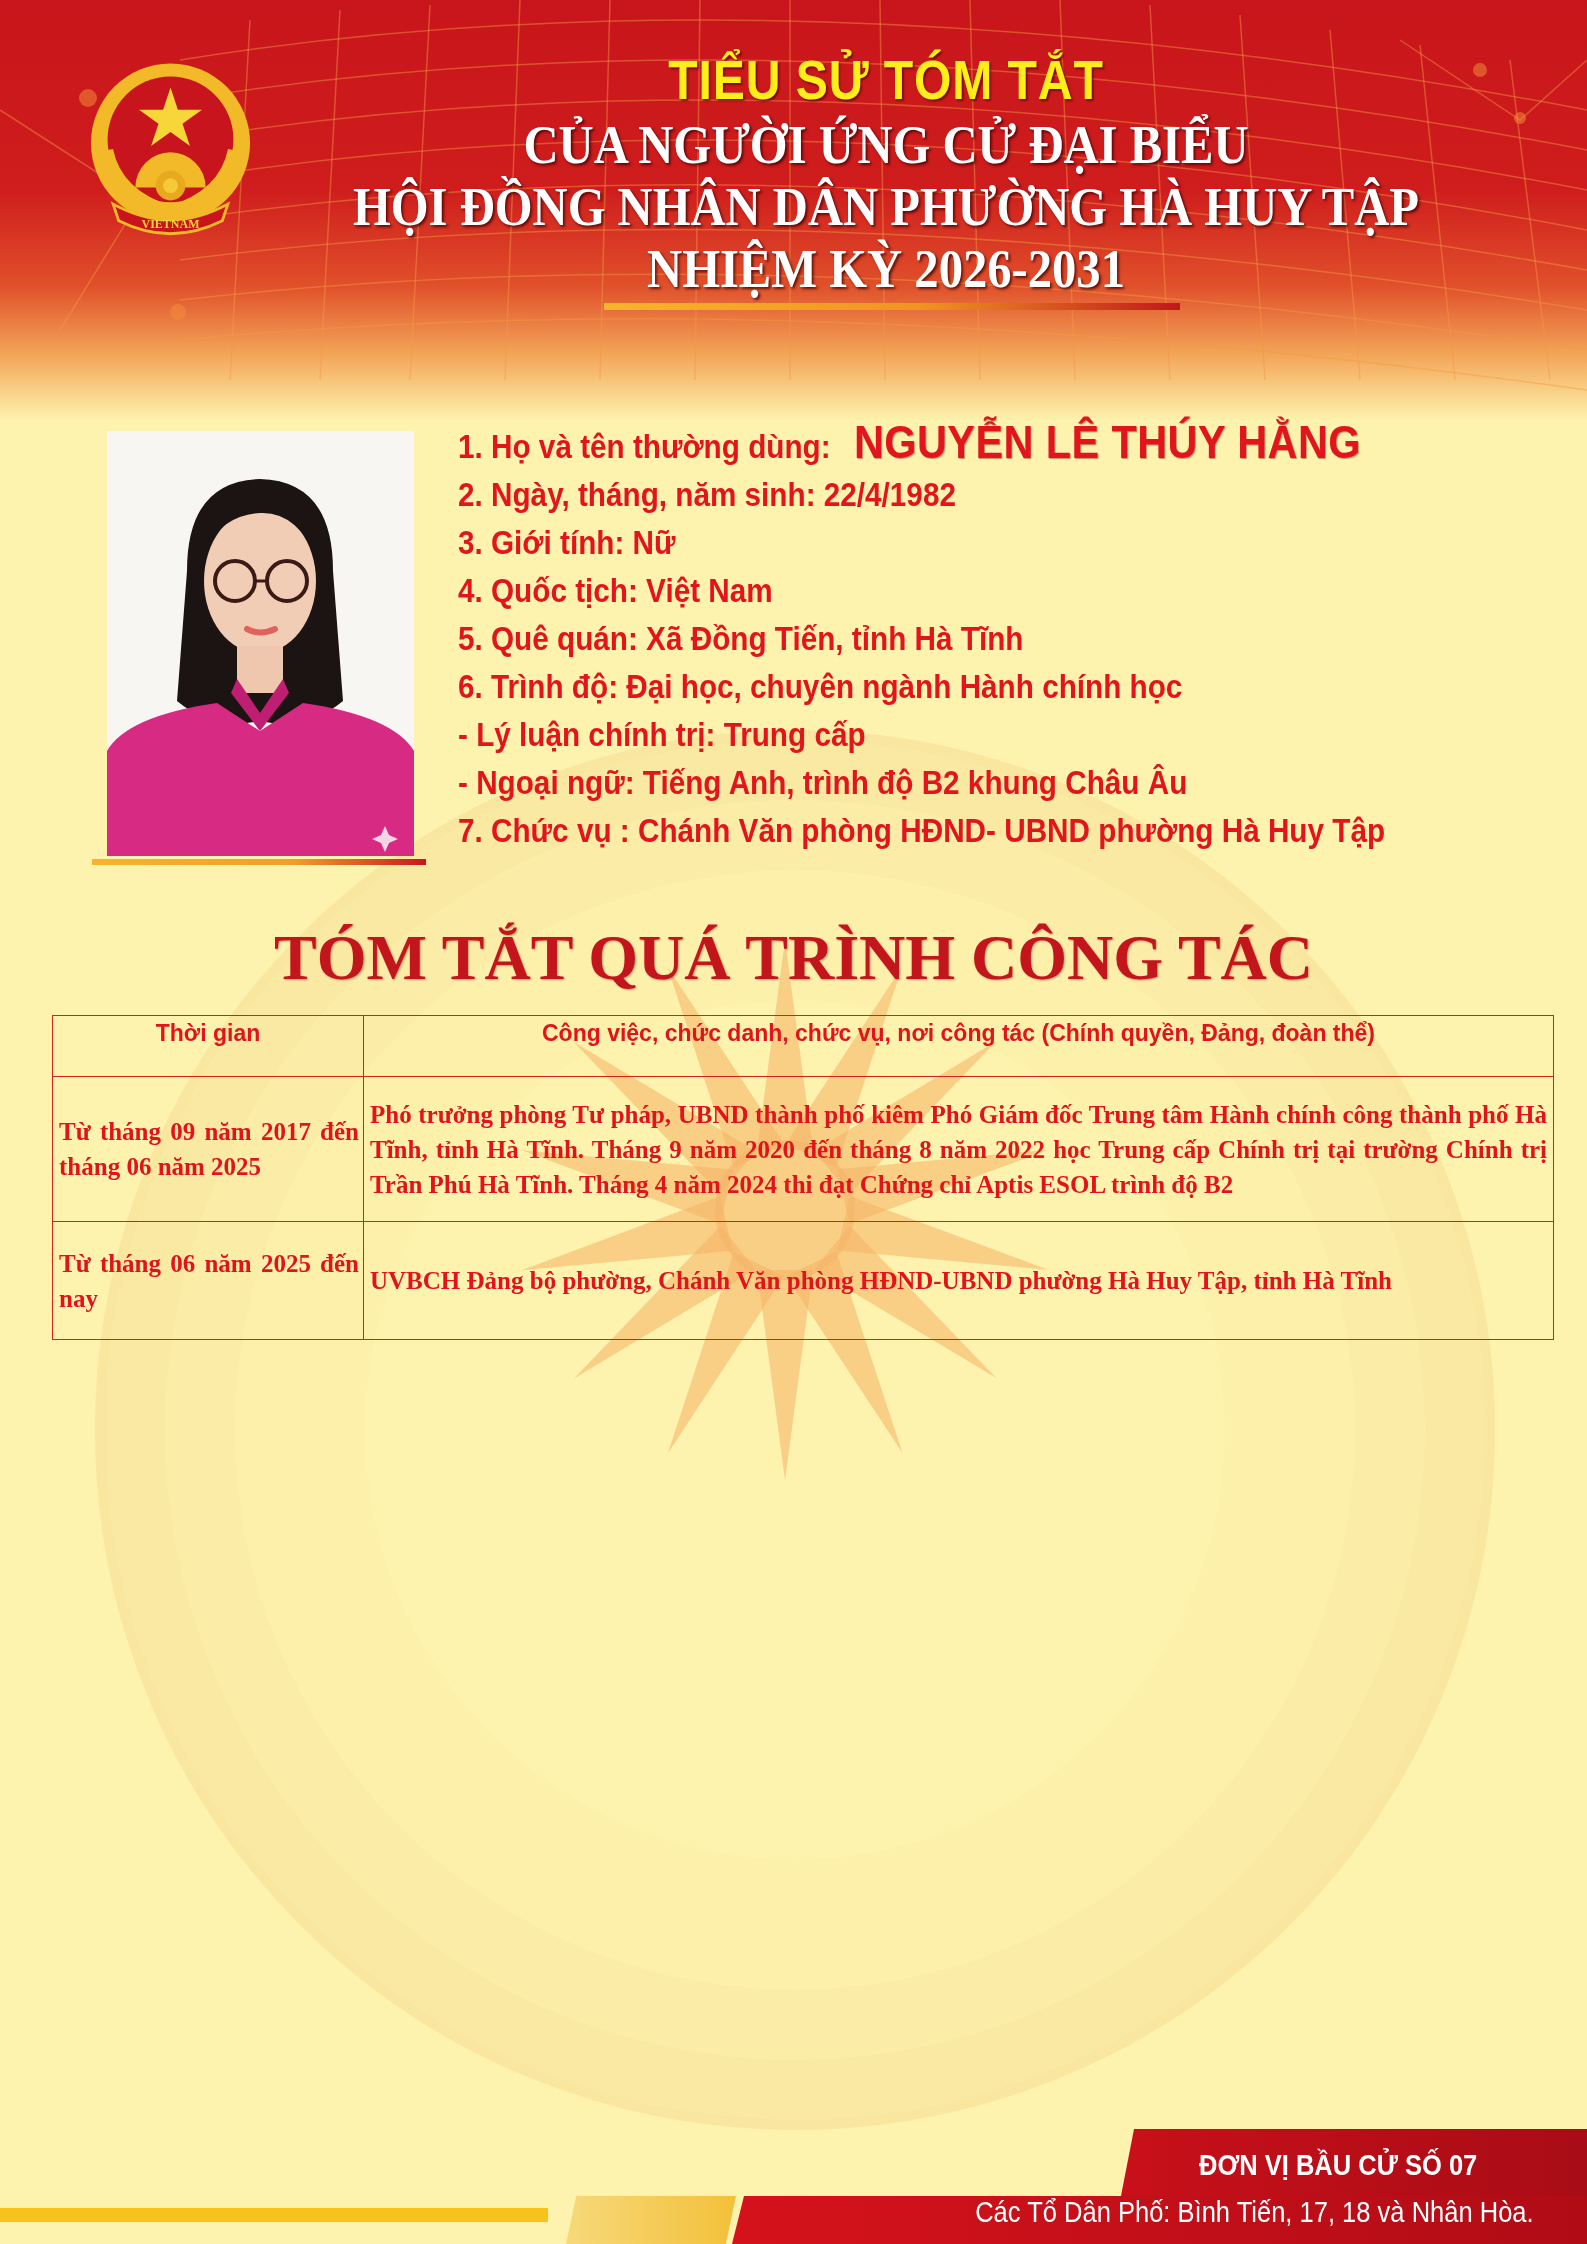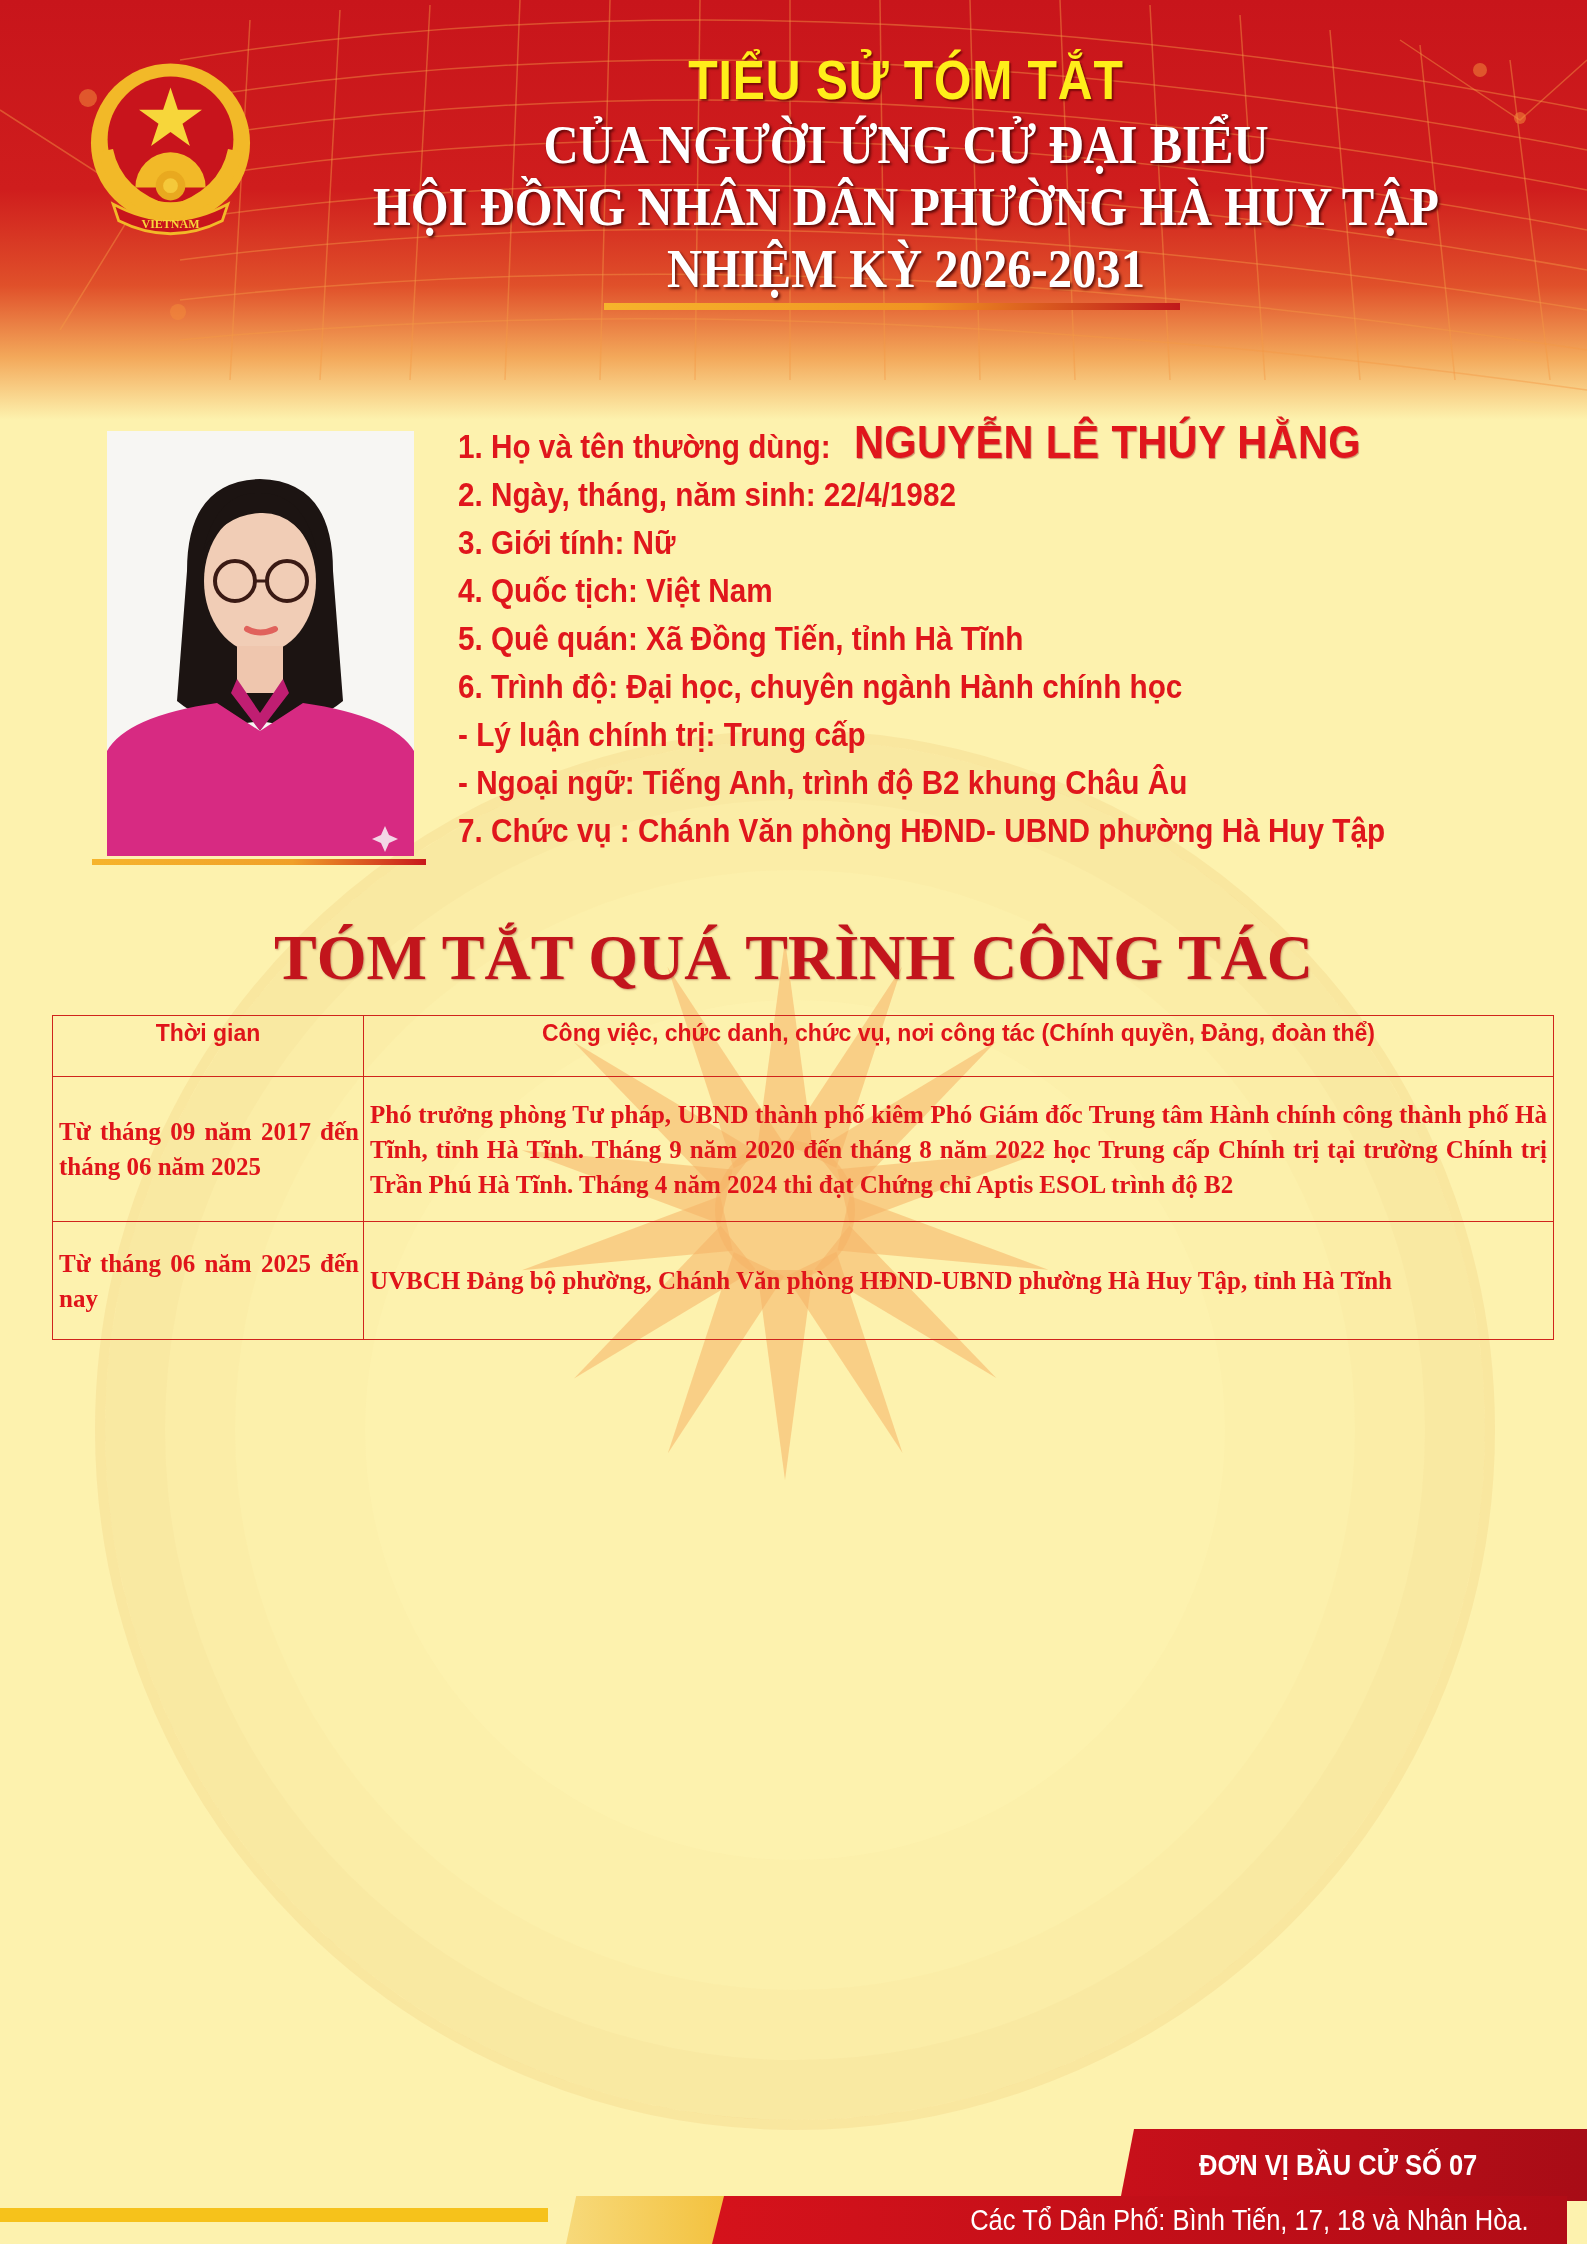--- a/index.html
+++ b/index.html
@@ -18,21 +18,21 @@
   .bg-medallion {
     position: absolute; left: 95px; top: 730px; width: 1400px; height: 1400px;
     border-radius: 50%;
     border: 10px solid rgba(235,190,110,0.22);
     box-shadow: inset 0 0 0 60px rgba(240,205,130,0.12), inset 0 0 0 130px rgba(245,215,140,0.10), inset 0 0 0 260px rgba(245,215,140,0.08);
   }
   .bg-sun { position: absolute; left: 505px; top: 930px; }
 
   .emblem { position: absolute; left: 78px; top: 58px; width: 185px; height: 185px; }
 
-  .title-block { position: absolute; left: 256px; top: 46px; width: 1300px; text-align: center; }
+  .title-block { position: absolute; left: 236px; top: 46px; width: 1300px; text-align: center; }
   .title-main {
     color: #ffee1a; font-family: "Liberation Sans", sans-serif; font-weight: bold;
     font-size: 56px; line-height: 68px; letter-spacing: 1px;
     text-shadow: 2px 2px 2px rgba(90,0,0,0.7);
     transform: scaleX(0.86); transform-origin: center;
   }
   .title-sub {
     color: #ffffff; font-family: "Liberation Serif", serif; font-weight: bold;
     font-size: 54px; line-height: 62px;
     text-shadow: 2px 2px 3px rgba(60,0,0,0.8);
@@ -99,24 +99,24 @@
     background: linear-gradient(90deg, #f7d97a 0%, #f3c03a 100%);
     clip-path: polygon(6% 0, 100% 0, 94% 100%, 0 100%);
   }
   .footer-red-top {
     position: absolute; left: 1120px; top: 2129px; width: 467px; height: 72px;
     background: linear-gradient(90deg, #c8101a 0%, #a80c16 100%);
     clip-path: polygon(3% 0, 100% 0, 100% 100%, 0 100%);
     display: flex; align-items: center; justify-content: center;
   }
   .footer-red-bottom {
-    position: absolute; left: 712px; top: 2196px; width: 855px; height: 48px;
+    position: absolute; left: 732px; top: 2196px; width: 855px; height: 48px;
     background: linear-gradient(90deg, #d5121b 0%, #b10c16 100%);
     clip-path: polygon(1.4% 0, 100% 0, 100% 100%, 0 100%);
-    display: flex; align-items: center; justify-content: flex-end; padding-right: 38px;
+    display: flex; align-items: flex-start; justify-content: flex-end; padding-right: 53px;
   }
   .footer-unit {
     color: #ffffff; font-family: "Liberation Sans", sans-serif; font-weight: bold;
     font-size: 29px; transform: scaleX(0.88); margin-left: -30px;
   }
   .footer-areas {
     color: #ffffff; font-family: "Liberation Sans", sans-serif; font-size: 29px;
     transform: scaleX(0.88); transform-origin: right;
   }
 </style>

